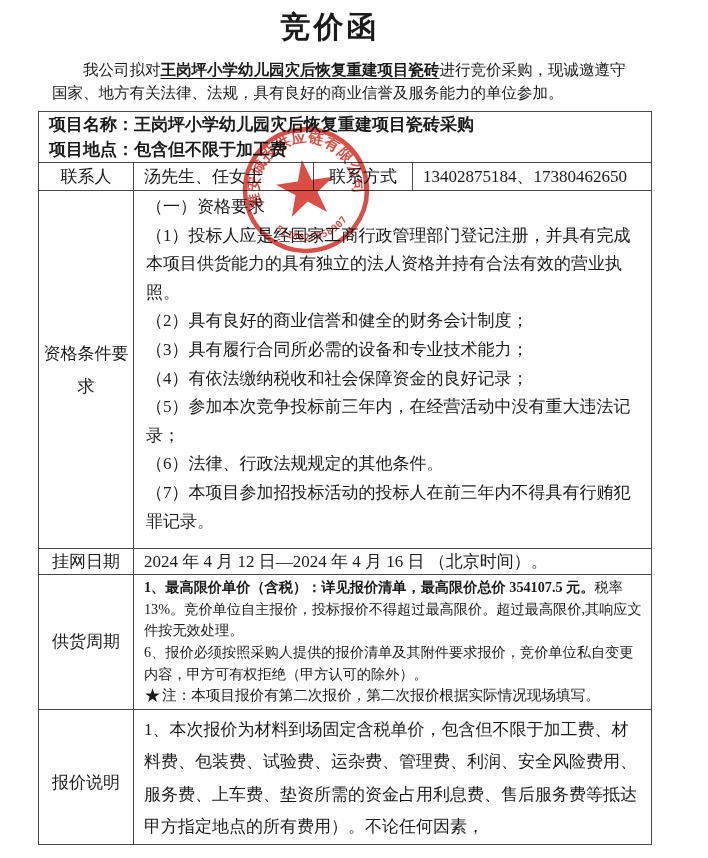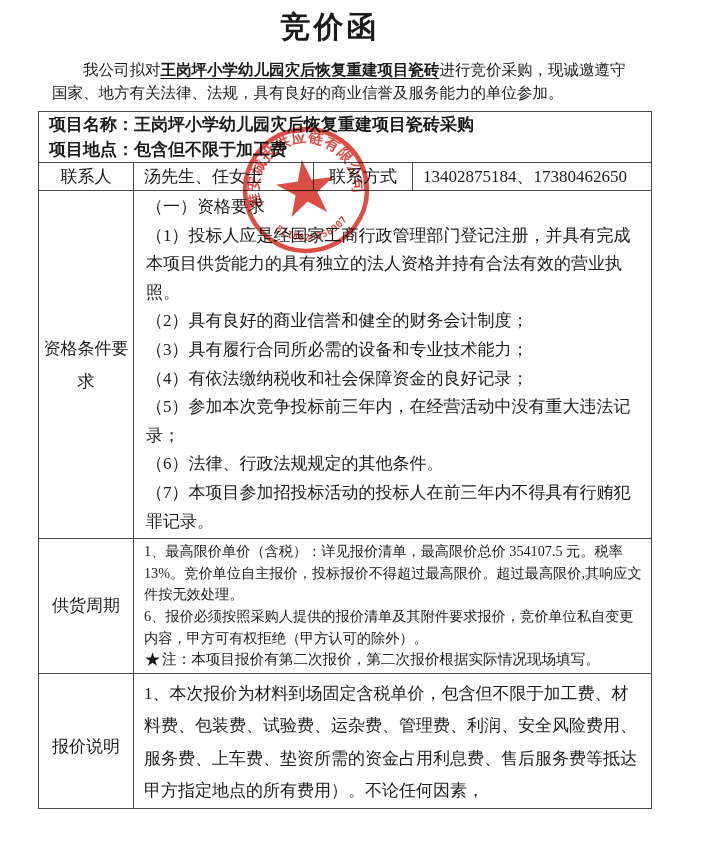--- a/index.html
+++ b/index.html
@@ -47,29 +47,29 @@
   
   .rowD td{height:53px;}
   .rowD .label-cell{line-height:26px;}
   
   .rowE td{height:78px;}
   .rowE .label-cell{line-height:29px;}
   .rowE p{margin:0;line-height:21.5px;}
   
   .rowF td{height:254px;}
   .rowF .label-cell{line-height:33px;margin-left:20px;}
-  .rowF .content{padding:2px 8px 2px 12px;}
+  .rowF .content{padding:2px 8px 12px 12px;}
   .rowF p{margin:0;line-height:28.6px;}
   
   .rowG td{height:25px;}
   
   .rowH td{height:127px;}
   .rowH .content{padding:2px 6px 2px 10px;font-size:14.2px;}
   .rowH p{margin:0;line-height:21.6px;}
-  .rowH .b{font-weight:normal;}
+  .rowH .b{font-weight:bold;}
   .rowH .note{font-weight:normal;font-size:14.6px;}
   .rowH .star{font-size:19px;vertical-align:-2px;letter-spacing:1px;}
   
   .rowI td{height:94px;vertical-align:top;}
   .rowI .label-cell{padding-top:12px !important;}
   .rowI .content{padding-top:4px;line-height:32.5px;}
   
   .stamp{
     position:absolute;left:238px;top:122px;width:136px;height:136px;
     mix-blend-mode:multiply;opacity:.88;pointer-events:none;
@@ -118,20 +118,24 @@
         <p>（1）投标人应是经国家工商行政管理部门登记注册，并具有完成本项目供货能力的具有独立的法人资格并持有合法有效的营业执照。</p>
         <p>（2）具有良好的商业信誉和健全的财务会计制度；</p>
         <p>（3）具有履行合同所必需的设备和专业技术能力；</p>
         <p>（4）有依法缴纳税收和社会保障资金的良好记录；</p>
         <p>（5）参加本次竞争投标前三年内，在经营活动中没有重大违法记录；</p>
         <p>（6）法律、行政法规规定的其他条件。</p>
         <p>（7）本项目参加招投标活动的投标人在前三年内不得具有行贿犯罪记录。</p>
       </td>
     </tr>
 
+    <tr class="rowG">
+      <td class="label-cell">挂网日期</td>
+      <td colspan="3">2024 年 4 月 12 日—2024 年 4 月 16 日 （北京时间）。</td>
+    </tr>
 
     <tr class="rowH">
       <td class="label-cell">供货周期</td>
       <td colspan="3" class="content">
         <p><span class="b">1、最高限价单价（含税）：详见报价清单，最高限价总价 354107.5 元。</span><span>税率 13%。竞价单位自主报价，投标报价不得超过最高限价。超过最高限价,其响应文件按无效处理。</span></p>
         <p>6、报价必须按照采购人提供的报价清单及其附件要求报价，竞价单位私自变更内容，甲方可有权拒绝（甲方认可的除外）。</p>
         <p class="note"><span class="star">★</span><span>注：本项目报价有第二次报价，第二次报价根据实际情况现场填写。</span></p>
       </td>
     </tr>
 

